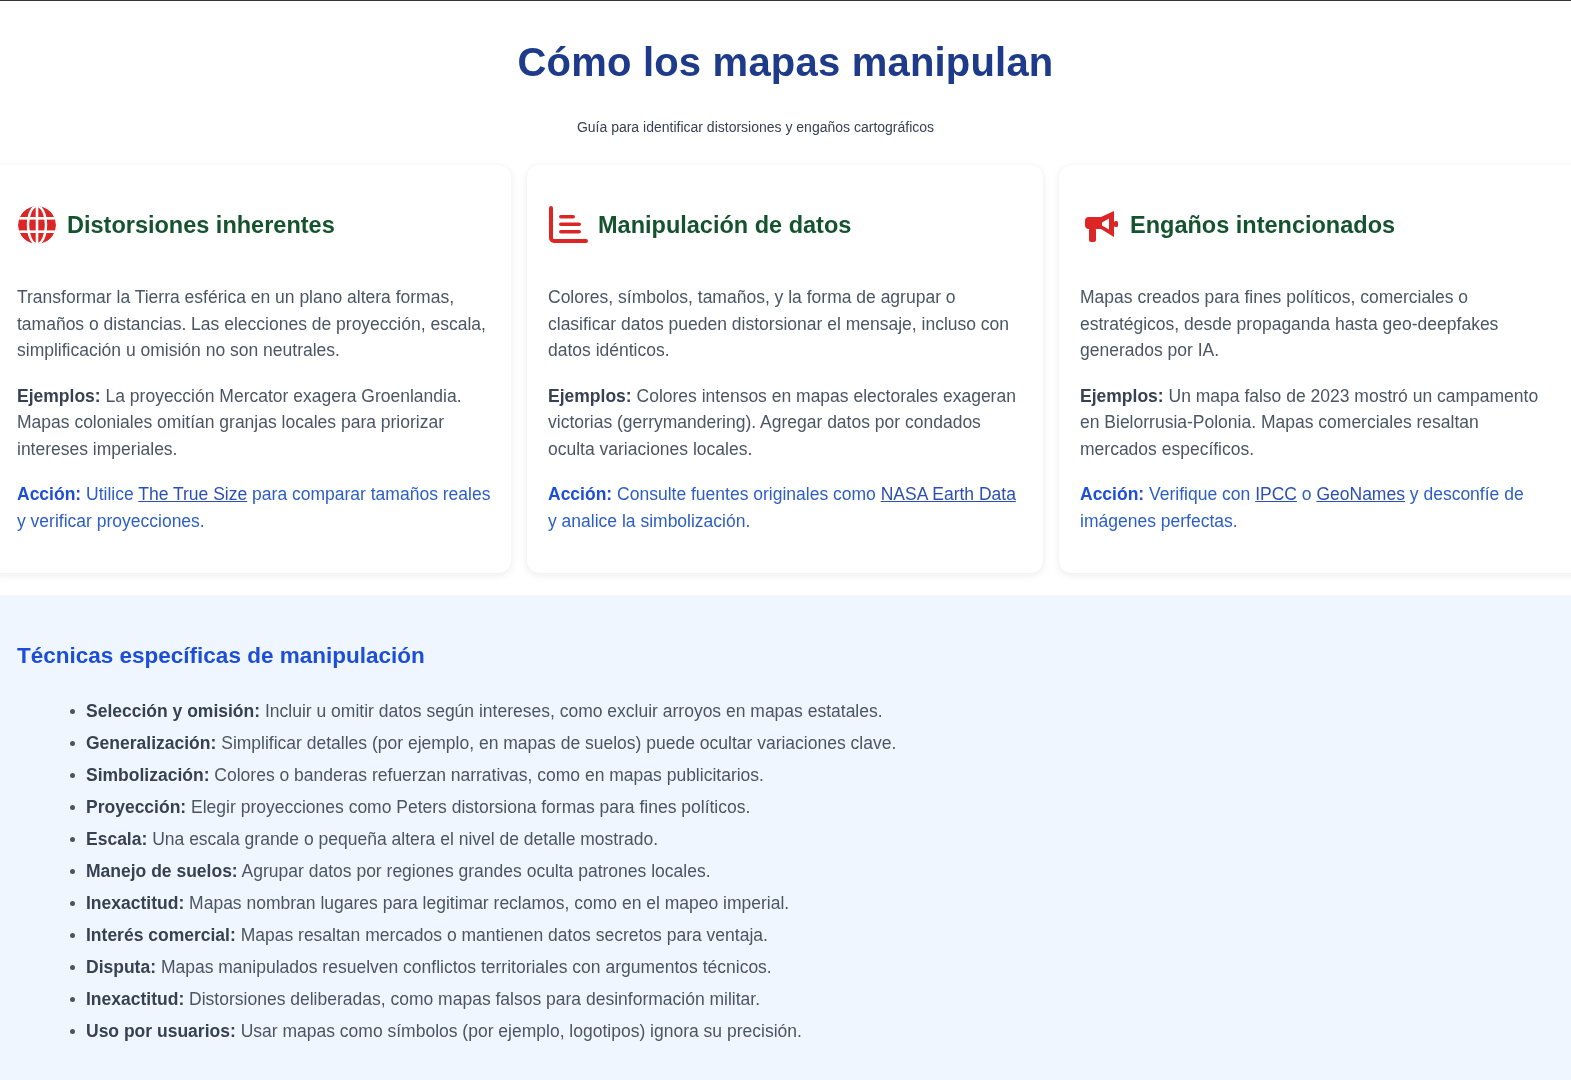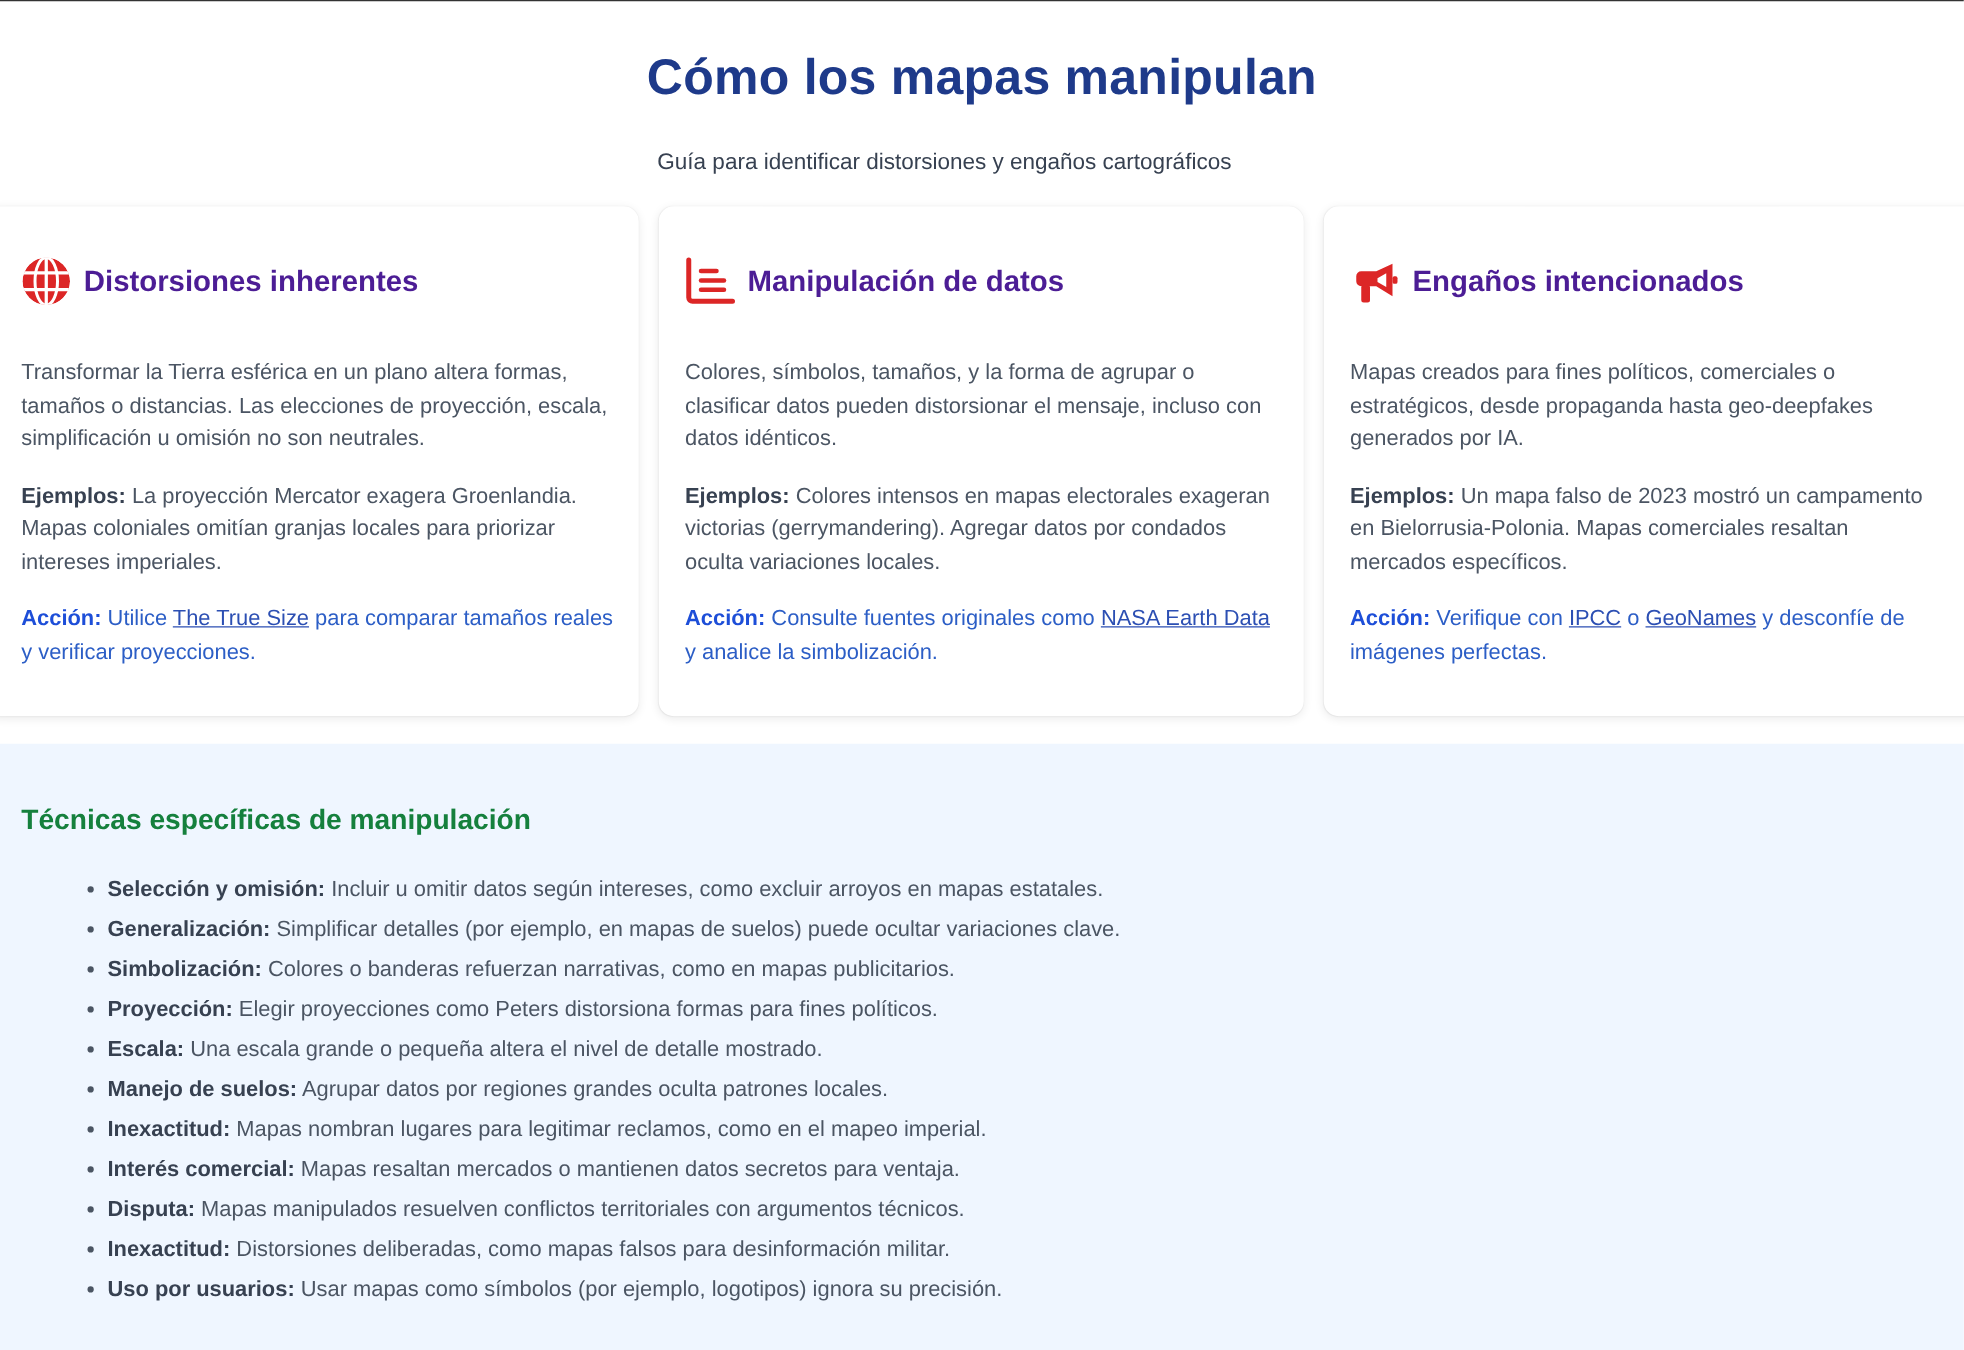--- a/index.html
+++ b/index.html
@@ -19,59 +19,59 @@
       position: absolute; left: 0; top: 0; width: 1571px; height: 160px;
       text-align: center;
     }
     .page-title {
       position: absolute; left: 0; top: 40px; width: 1571px;
       font-size: 40px; font-weight: bold; color: #1e3a8a;
       letter-spacing: 0.2px;
     }
     .page-subtitle {
       position: absolute; left: 0; top: 119px; width: 1511px;
-      font-size: 18px; color: #374151;
+      font-size: 14px; color: #374151;
     }
     .card {
       position: absolute; top: 165px; height: 408px;
       background: #ffffff;
       border-radius: 12px;
       box-shadow: 0 2px 8px rgba(0,0,0,0.08), 0 0 1px rgba(0,0,0,0.06);
       padding: 38px 17px 0 17px;
     }
     .card.c1 { left: -12px; width: 523px; padding-left: 29px; }
     .card.c2 { left: 527px; width: 516px; padding-left: 21px; }
     .card.c3 { left: 1059px; width: 530px; padding-left: 21px; }
     .card-head {
       display: flex; align-items: center; height: 44px;
     }
     .card-icon {
       width: 40px; height: 40px; margin-right: 10px;
       display: flex; align-items: center; justify-content: center;
     }
     .card-title {
-      font-size: 23.5px; font-weight: bold; color: #4c1d95;
+      font-size: 23.5px; font-weight: bold; color: #14532d;
     }
     .card-body {
       margin-top: 37px;
       font-size: 17.5px; line-height: 26.5px; color: #4b5563;
       width: 475px;
     }
     .card-body p { margin-bottom: 19px; }
     .card-body b { color: #374151; }
     .card-body .action { color: #2c5ec6; }
     .card-body .action b { color: #1d4ed8; }
     .card-body .action a { color: #2c4fb3; text-decoration: underline; }
     .tech {
       position: absolute; left: 0; top: 595px; width: 1571px; height: 485px;
       background: #eff6ff;
       padding: 48px 0 0 17px;
     }
     .tech-title {
-      font-size: 22.5px; font-weight: bold; color: #15803d;
+      font-size: 22.5px; font-weight: bold; color: #1d4ed8;
     }
     .tech-list {
       list-style: none;
       margin-top: 26px;
       padding-left: 53px;
     }
     .tech-list li {
       position: relative;
       font-size: 17.5px; line-height: 32px; color: #4b5563; margin-left: 16px;
     }

